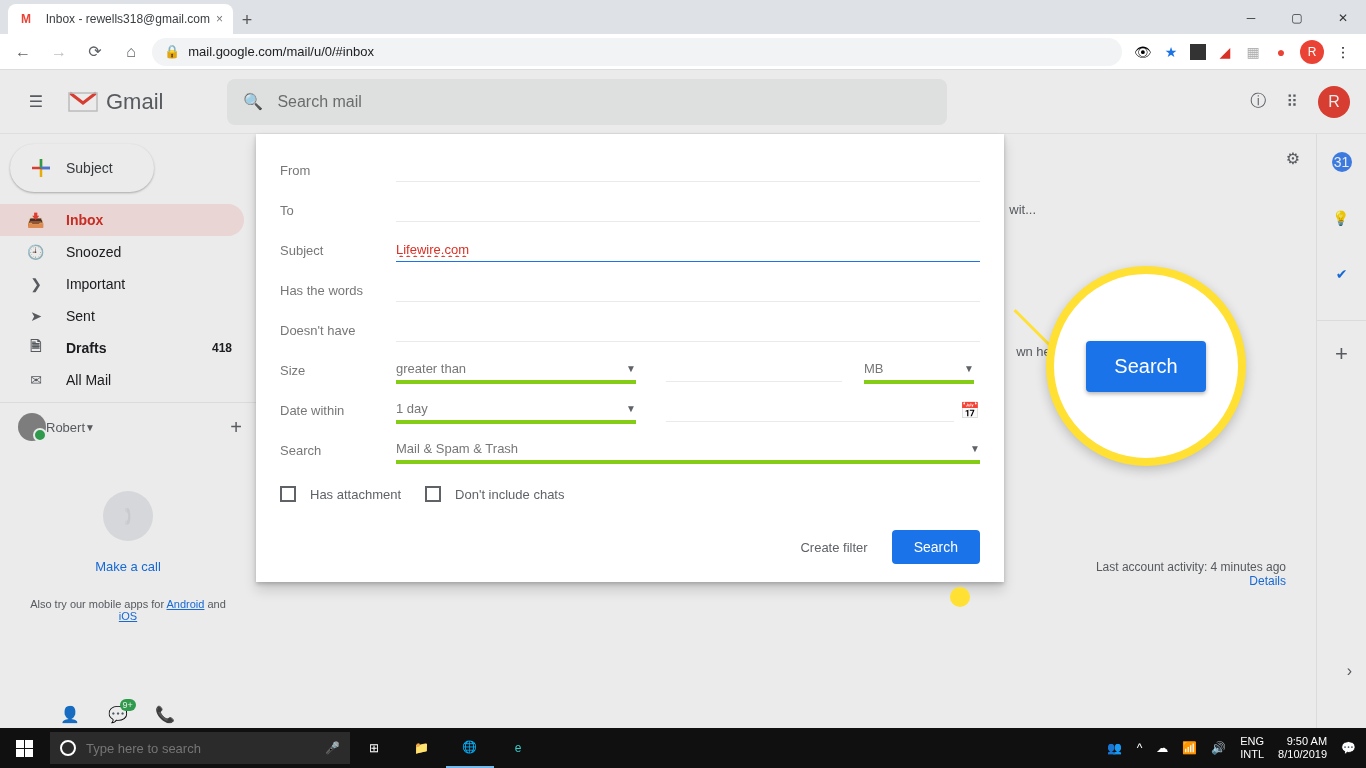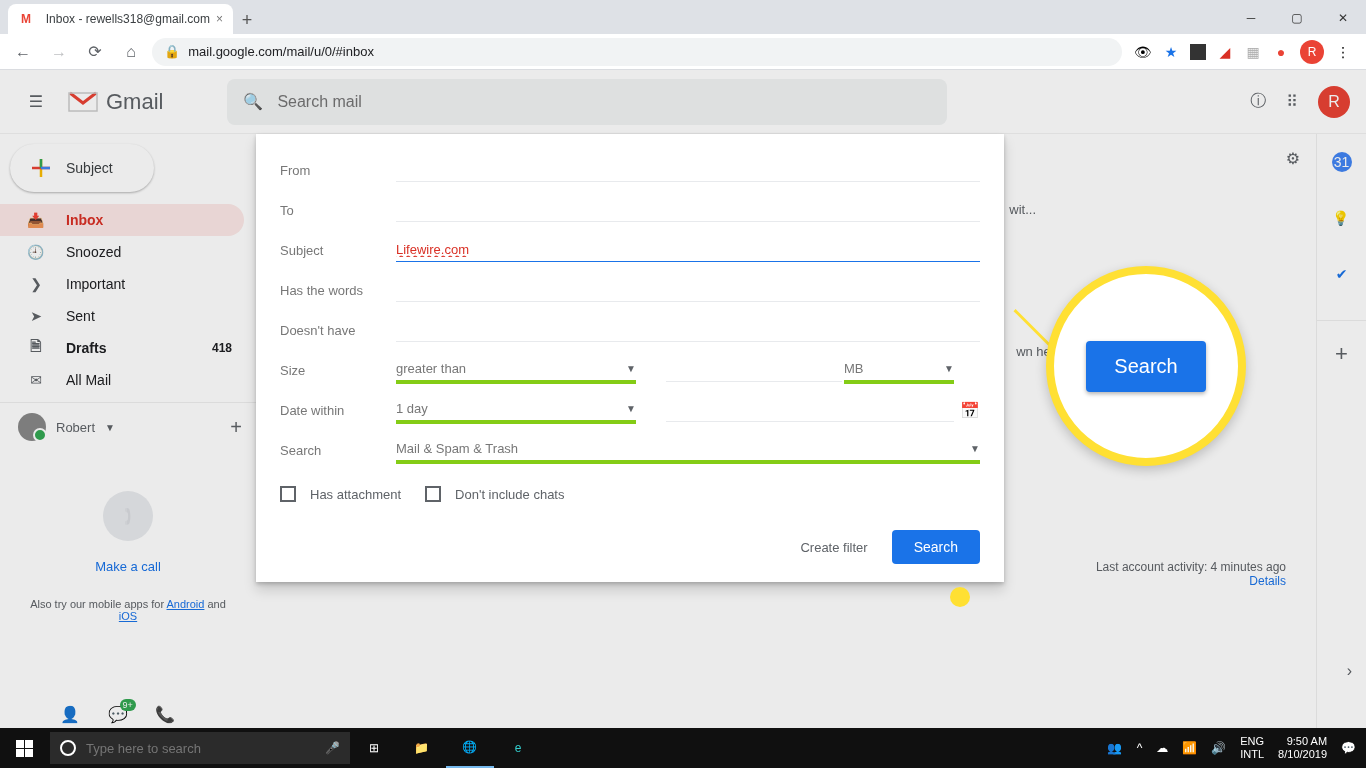--- a/index.html
+++ b/index.html
@@ -42,21 +42,21 @@
 .sidebar { width: 256px; display: flex; flex-direction: column; padding-top: 10px; }
 .compose-btn { margin: 0 0 12px 10px; width: 144px; height: 48px; border-radius: 24px; border: none; background: #fff; box-shadow: 0 1px 2px rgba(0,0,0,0.2), 0 1px 3px rgba(0,0,0,0.1); display: flex; align-items: center; gap: 14px; padding: 0 20px; font-size: 14px; color: #3c4043; cursor: pointer; }
 .compose-plus { width: 22px; height: 22px; }
 .sidebar-item { height: 32px; display: flex; align-items: center; padding: 0 12px 0 26px; gap: 20px; font-size: 14px; color: #202124; cursor: pointer; border-radius: 0 16px 16px 0; margin-right: 12px; }
 .sidebar-item.active { background: #fce8e6; color: #d93025; font-weight: bold; }
 .sidebar-item.bold { font-weight: bold; }
 .sidebar-item .icon { width: 20px; display: flex; justify-content: center; color: #5f6368; }
 .sidebar-item.active .icon { color: #d93025; }
 .sidebar-item .count { margin-left: auto; font-size: 12px; }
 .sidebar-labels { border-top: 1px solid #eee; margin-top: 6px; padding-top: 10px; }
-.label-row { display: flex; align-items: center; padding: 0 14px 0 18px; gap: 10px; }
+.label-row { display: flex; align-items: center; padding: 0 14px 0 18px; }
 .label-avatar { width: 28px; height: 28px; border-radius: 50%; background: #888; position: relative; }
 .label-avatar::after { content: ''; position: absolute; bottom: -1px; right: -1px; width: 10px; height: 10px; border-radius: 50%; background: #34a853; border: 2px solid #fff; }
 .label-name { font-size: 13px; color: #5f6368; }
 .label-add { margin-left: auto; color: #5f6368; font-size: 20px; cursor: pointer; }
 .hangouts-area { margin-top: 20px; text-align: center; flex: 1; display: flex; flex-direction: column; align-items: center; }
 .hangouts-icon { width: 50px; height: 50px; background: #e8eaed; border-radius: 50%; display: flex; align-items: center; justify-content: center; margin-top: 30px; }
 .make-call { color: #1a73e8; font-size: 13px; margin-top: 18px; cursor: pointer; }
 .mobile-apps { font-size: 11px; color: #5f6368; margin-top: 24px; }
 .mobile-apps a { color: #1a73e8; text-decoration: underline; }
 .chat-icons { position: absolute; bottom: 4px; left: 60px; display: flex; gap: 28px; color: #5f6368; }
@@ -286,21 +286,21 @@
         <span class="adv-label">Doesn't have</span>
         <input class="adv-input" style="">
       </div>
     <div class="adv-row">
       <span class="adv-label">Size</span>
       <div class="adv-select small">
           <span>greater than</span>
           <span class="caret">▼</span>
         </div>
       <input class="adv-input" style="flex: 0 0 150px;">
-      <div class="adv-select" style="flex:0 0 110px;margin-left:2px">
+      <div class="adv-select" style="flex:0 0 110px;margin-left:22px">
           <span>MB</span>
           <span class="caret">▼</span>
         </div>
     </div>
     <div class="adv-row">
       <span class="adv-label">Date within</span>
       <div class="adv-select small">
           <span>1 day</span>
           <span class="caret">▼</span>
         </div>

